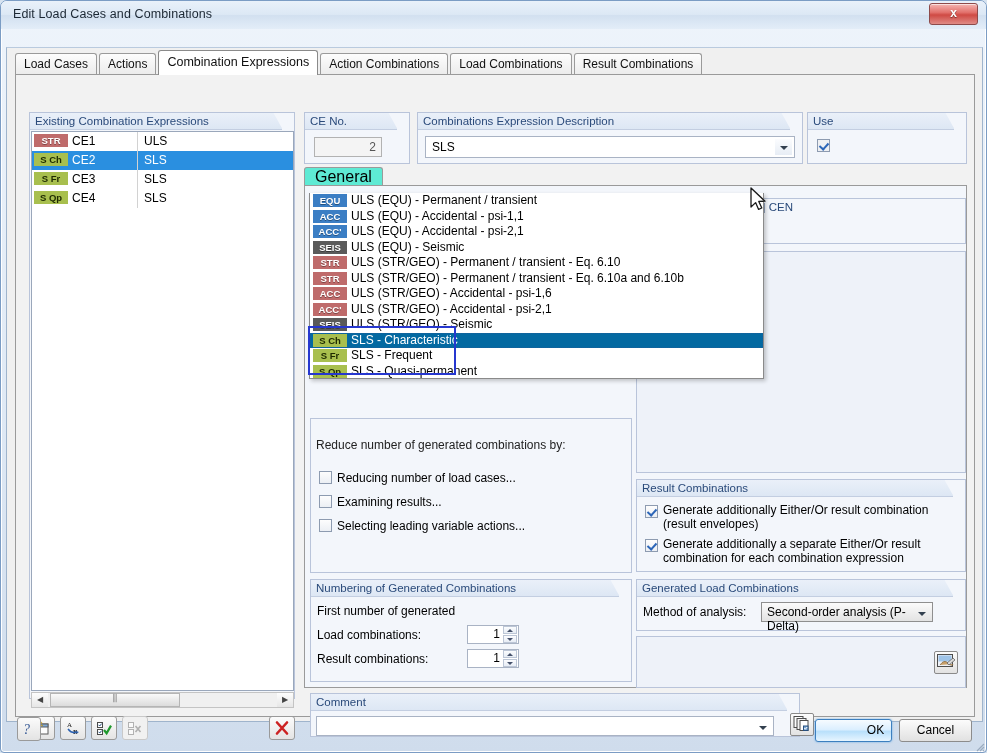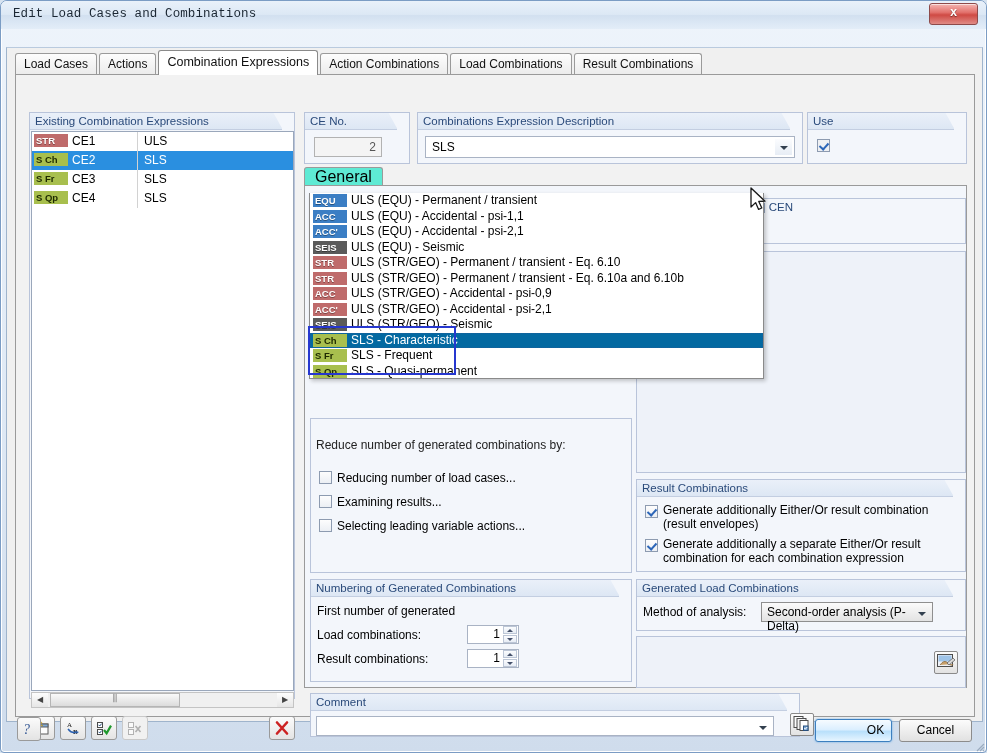--- a/index.html
+++ b/index.html
@@ -15,21 +15,20 @@
     box-sizing:border-box;
     background:linear-gradient(180deg,#eef4fb 0%,#dfe9f5 55%,#cfdcec 100%);
     border:1px solid #7b9cc4;
     border-radius:7px 7px 4px 4px;
     box-shadow:inset 0 0 0 1px #ffffff;
   }
   #titlebar{
     position:absolute;left:0;top:0;width:100%;height:28px;
     border-radius:6px 6px 0 0;
     background:linear-gradient(180deg,#e9f1fa 0%,#dce8f5 48%,#d2e0f0 52%,#e3edf8 100%);
-    font-family:Liberation Mono, monospace;
   }
   #title-text{
     position:absolute;left:12px;top:6px;font-size:12.5px;color:#1b2733;
     letter-spacing:.1px;
   }
   #close-btn{
     position:absolute;right:8px;top:2px;width:47px;height:20px;
     border:1px solid #8d4a4a;border-radius:3px;
     background:linear-gradient(180deg,#f4b6b2 0%,#e2716c 42%,#cf4a44 55%,#e08b86 100%);
     box-shadow:inset 0 1px 0 rgba(255,255,255,.6);
@@ -87,21 +86,21 @@
     position:absolute;left:1px;top:18px;width:263px;height:560px;
     box-sizing:border-box;background:#fff;border:1px solid #9aa7bb;overflow:hidden;
   }
   .lrow{position:relative;height:19px;line-height:19px;cursor:pointer;}
   .lrow.sel{background:#2a8fe0;color:#fff;}
   .lcol1{position:absolute;left:0;top:0;width:106px;height:19px;
     border-right:1px solid #d2d2d2;box-sizing:border-box;padding-left:2px;}
   .lcol2{position:absolute;left:107px;top:0;padding-left:5px;}
   .badge{
     display:inline-block;min-width:30px;height:13px;line-height:13px;
-    font-size:9.5px;font-weight:bold;color:#fff;
+    text-align:center;font-size:9.5px;font-weight:bold;color:#fff;
     padding:0 2px;margin-right:4px;vertical-align:1px;
     text-shadow:0 1px 0 rgba(0,0,0,.35);
   }
   .b-str{background:#bf6b6b;}
   .b-equ{background:#3b7ec4;}
   .b-acc{background:#3b7ec4;}
   .b-accr{background:#bf6b6b;}
   .b-seis{background:#5a5a5a;}
   .b-sls{background:#a8bf4e;color:#1e2a00;text-shadow:none;}
   .lcol1 .ltxt{font-size:12px;}
@@ -531,21 +530,21 @@
 
   </div>
 
   <div id="ds-popup">
       <div class="drow"><span class="badge b-equ">EQU</span><span>ULS (EQU) - Permanent / transient</span></div>
       <div class="drow"><span class="badge b-acc">ACC</span><span>ULS (EQU) - Accidental - psi-1,1</span></div>
       <div class="drow"><span class="badge b-acc">ACC'</span><span>ULS (EQU) - Accidental - psi-2,1</span></div>
       <div class="drow"><span class="badge b-seis">SEIS</span><span>ULS (EQU) - Seismic</span></div>
       <div class="drow"><span class="badge b-str">STR</span><span>ULS (STR/GEO) - Permanent / transient - Eq. 6.10</span></div>
       <div class="drow"><span class="badge b-str">STR</span><span>ULS (STR/GEO) - Permanent / transient - Eq. 6.10a and 6.10b</span></div>
-      <div class="drow"><span class="badge b-accr">ACC</span><span>ULS (STR/GEO) - Accidental - psi-0,9</span></div>
+      <div class="drow"><span class="badge b-accr">ACC</span><span>ULS (STR/GEO) - Accidental - psi-1,6</span></div>
       <div class="drow"><span class="badge b-accr">ACC'</span><span>ULS (STR/GEO) - Accidental - psi-2,1</span></div>
       <div class="drow"><span class="badge b-seis">SEIS</span><span>ULS (STR/GEO) - Seismic</span></div>
       <div class="drow sel"><span class="badge b-sls">S Ch</span><span>SLS - Characteristic</span></div>
       <div class="drow"><span class="badge b-sls">S Fr</span><span>SLS - Frequent</span></div>
       <div class="drow"><span class="badge b-sls">S Qp</span><span>SLS - Quasi-permanent</span></div>
     </div>
   <div id="sls-focus"></div>
   <svg id="cursor" width="22" height="30" viewBox="0 0 22 30">
     <path d="M2 1 L2 20 L6.6 15.6 L9.6 22.4 L12.8 21 L9.8 14.4 L16 14.2 Z" fill="#ffffff" stroke="#1a1a1a" stroke-width="1.3" stroke-linejoin="round"></path>
   </svg>

